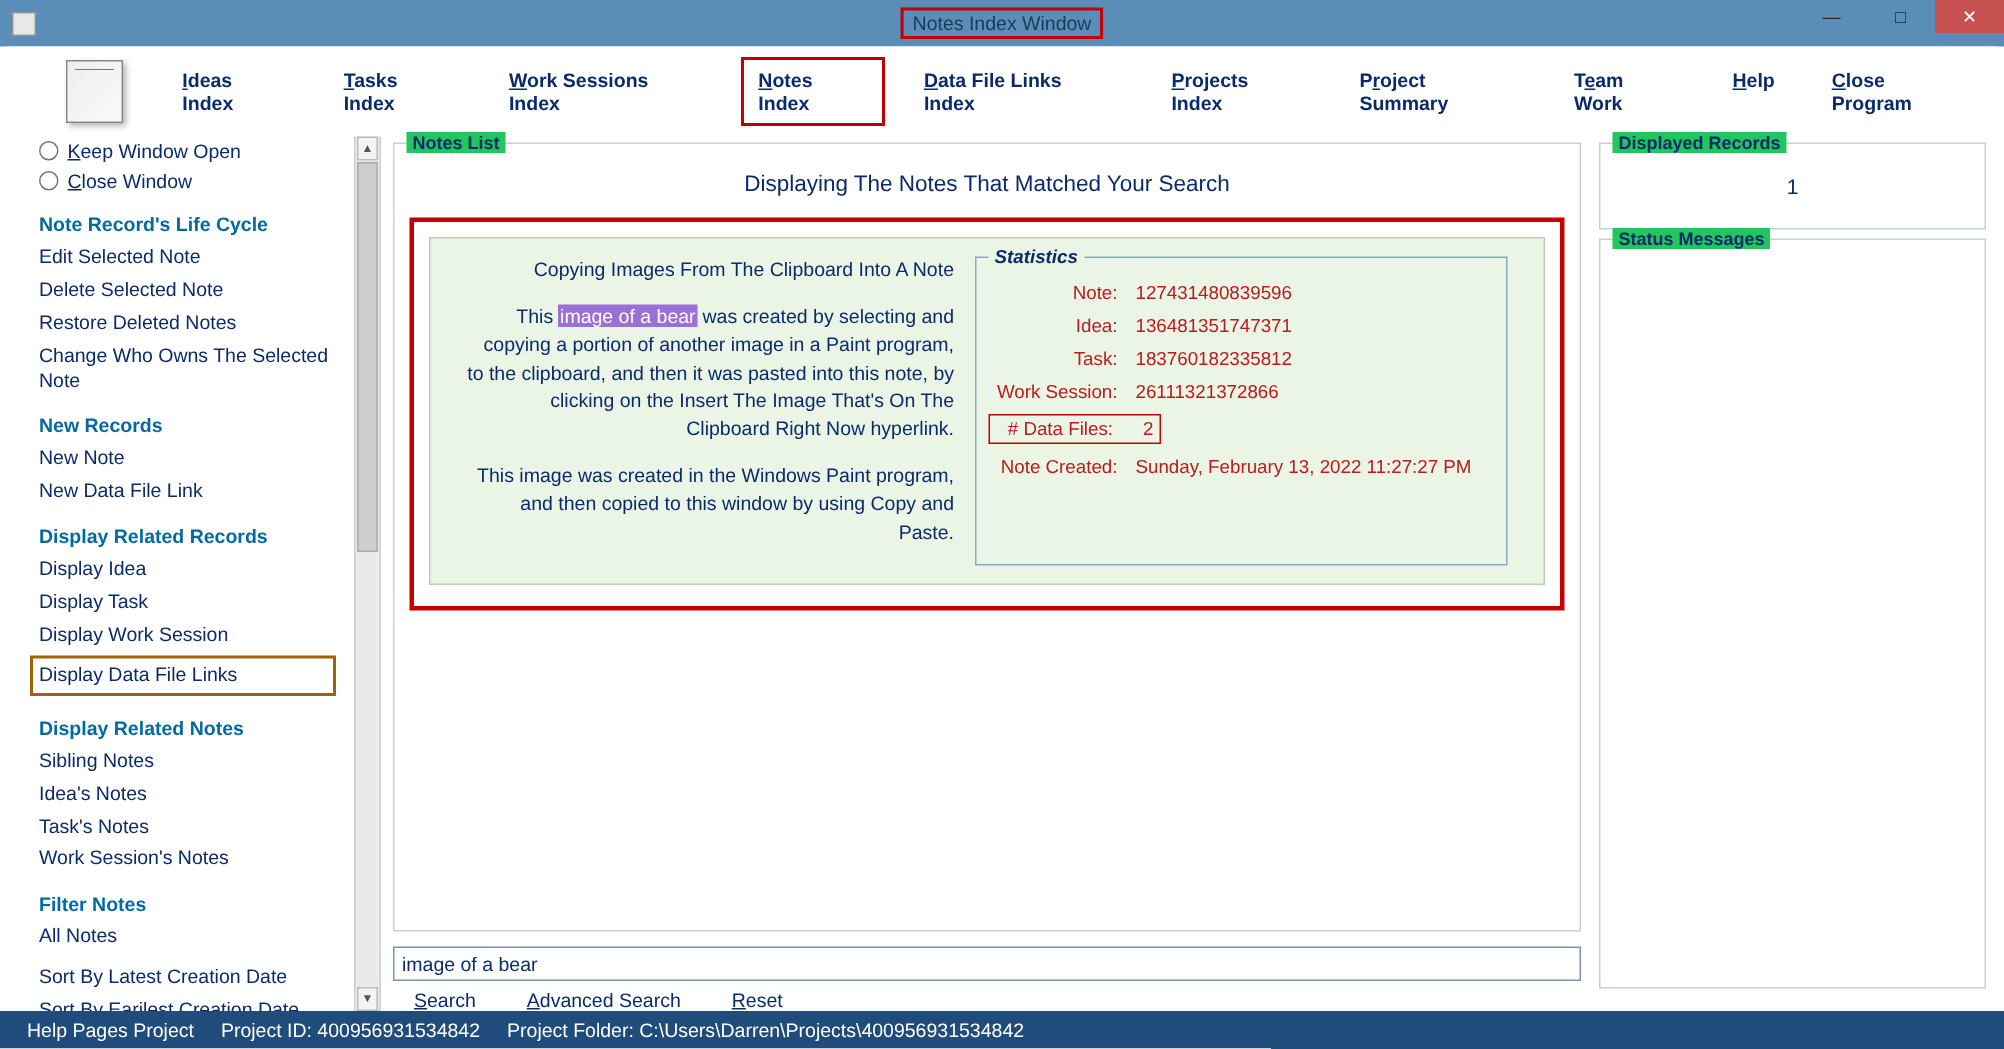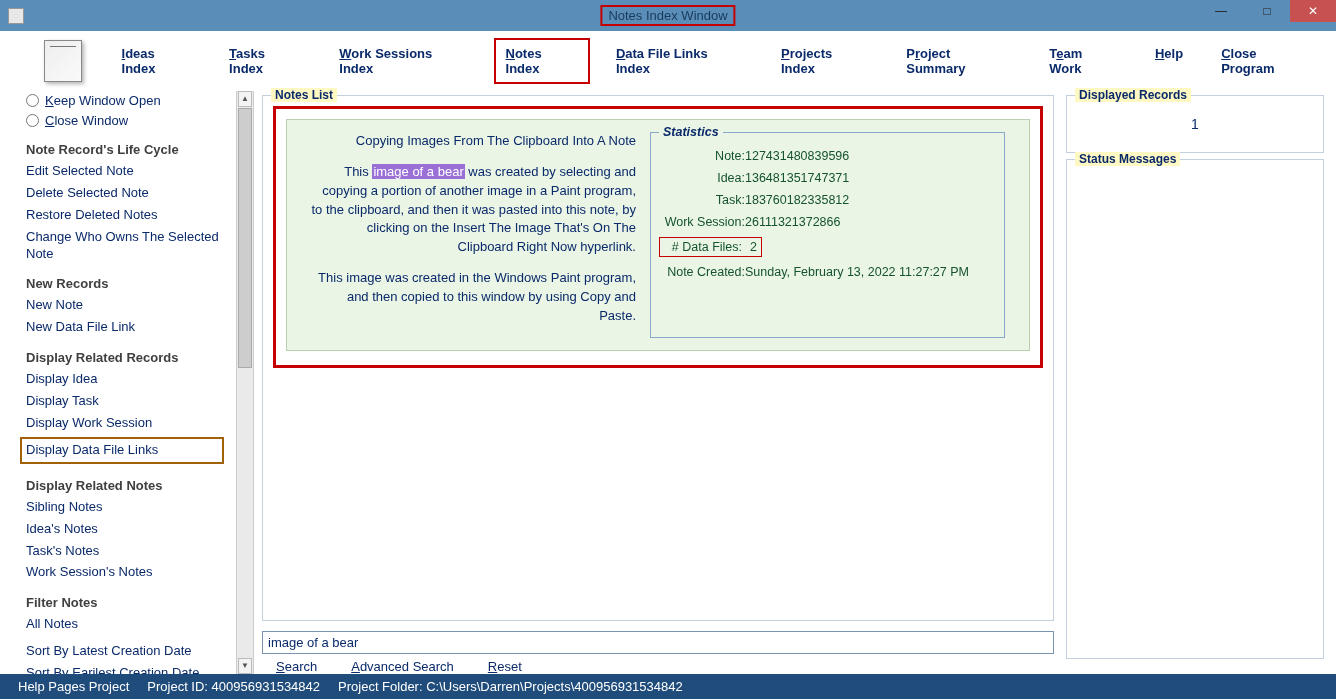--- a/index.html
+++ b/index.html
@@ -23,47 +23,47 @@
 .nav-links { display: flex; gap: 38px; }
 .nav-link { color: #0a2a6a; font-size: 13px; font-weight: bold; cursor: pointer; }
 .nav-link .u { text-decoration: underline; }
 .nav-box-highlight { border: 2px solid #c40000; padding: 6px 10px; margin: -8px -12px; }
 
 .main-row { display: flex; height: calc(100% - 60px); }
 
 .sidebar { width: 232px; padding: 2px 0 0 22px; overflow: hidden; }
 .radio-row { display: flex; align-items: center; gap: 6px; margin-bottom: 5px; color: #0a2a6a; font-size: 13px; }
 .radio-row input { margin: 0; }
-.side-heading { color: #404040; font-weight: bold; font-size: 13px; margin-top: 14px; margin-bottom: 6px; }
+.side-heading { color: #0369a1; font-weight: bold; font-size: 13px; margin-top: 14px; margin-bottom: 6px; }
 .side-link { color: #0a2a6a; font-size: 13px; margin-bottom: 5px; cursor: pointer; line-height: 1.3; }
 .side-link.box-highlight { border: 2px solid #a16207; padding: 3px 4px; margin-left: -6px; margin-right: 12px; }
 
 .scrollbar-vert { width: 18px; background: #eaeaea; border-left: 1px solid #ccc; border-right: 1px solid #ccc; position: relative; }
 .scrollbar-vert .arrow { position: absolute; left: 1px; right: 1px; height: 16px; background: #f3f3f3; border: 1px solid #bbb; font-size: 8px; text-align: center; line-height: 14px; color: #555; }
 .scrollbar-vert .arrow.up { top: 0; }
 .scrollbar-vert .arrow.down { bottom: 0; }
 .scrollbar-vert .thumb { position: absolute; left: 1px; right: 1px; top: 17px; height: 260px; background: #cdcdcd; border: 1px solid #aaa; }
 
 .center-col { flex: 1; padding: 4px 8px 0 8px; display: flex; flex-direction: column; }
 
 .fieldset { position: relative; border: 1px solid #c4d0e0; padding: 10px; margin-bottom: 6px; }
-.fieldset .legend { position: absolute; top: -8px; left: 8px; background: #fef9c3; padding: 0 4px; color: #0a2a6a; font-weight: bold; font-size: 12px; }
+.fieldset .legend { position: absolute; top: -8px; left: 8px; background: #22c55e; padding: 0 4px; color: #0a2a6a; font-weight: bold; font-size: 12px; }
 
 .notes-list-field { flex: 1; }
 .notes-heading { text-align: center; color: #0a2a6a; font-size: 15px; margin: 8px 0 14px; }
 
 .record-highlight { border: 3px solid #c40000; padding: 10px 10px 14px 10px; }
 .record-inner { background: #eaf5e6; border: 1px solid #b8cfb0; padding: 12px 24px; display: flex; gap: 14px; text-align: right; }
 .record-text { flex: 1; color: #0a2a6a; font-size: 13px; line-height: 1.45; }
 .record-text p { margin-bottom: 12px; }
 .hl-purple { background: #9a6fd6; color: #fff; padding: 0 1px; }
 
 .stats-box { width: 355px; border: 1px solid #8aa9c8; background: #eaf5e6; padding: 8px 10px 8px 12px; position: relative; font-size: 12.5px; }
 .stats-box .legend2 { position: absolute; top: -8px; left: 8px; background: #eaf5e6; padding: 0 4px; color: #0a2a6a; font-weight: bold; font-style: italic; }
-.stat-row { display: flex; margin: 8px 0; color: #14532d; }
+.stat-row { display: flex; margin: 8px 0; color: #b91c1c; gap: 12px; }
 .stat-label { width: 82px; }
 .stat-value { }
 .stat-row.boxed { border: 1.5px solid #c40000; padding: 2px 4px; margin: 4px -4px; width: fit-content; }
 .stat-row.boxed .stat-label { width: 78px; }
 .stat-row.boxed .stat-value { padding-left: 8px; }
 
 .search-row { margin-top: 4px; }
 .search-input { width: 100%; border: 1px solid #7a93b0; padding: 3px 5px; font-size: 13px; color: #0a2a6a; }
 .search-links { display: flex; gap: 34px; padding: 5px 14px 0; }
 .search-link { color: #0a2a6a; font-size: 13px; cursor: pointer; }
@@ -150,20 +150,21 @@
 
     <div class="scrollbar-vert">
       <div class="arrow up">▲</div>
       <div class="thumb"></div>
       <div class="arrow down">▼</div>
     </div>
 
     <div class="center-col">
       <div class="fieldset notes-list-field">
         <div class="legend">Notes List</div>
+        <div class="notes-heading">Displaying The Notes That Matched Your Search</div>
 
         <div class="record-highlight">
           <div class="record-inner">
             <div class="record-text">
               <p>Copying Images From The Clipboard Into A Note</p>
               <p>
                 <span>This </span><span class="hl-purple">image of a bear</span><span> was created by selecting and copying a portion of another image in a Paint program, to the clipboard, and then it was pasted into this note, by clicking on the Insert The Image That's On The Clipboard Right Now hyperlink.</span>
               </p>
               <p>This image was created in the Windows Paint program, and then copied to this window by using Copy and Paste.</p>
             </div>

